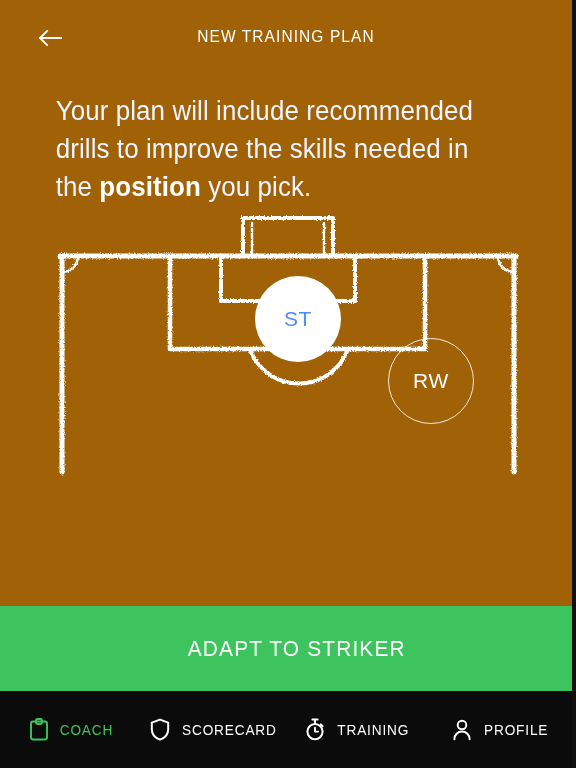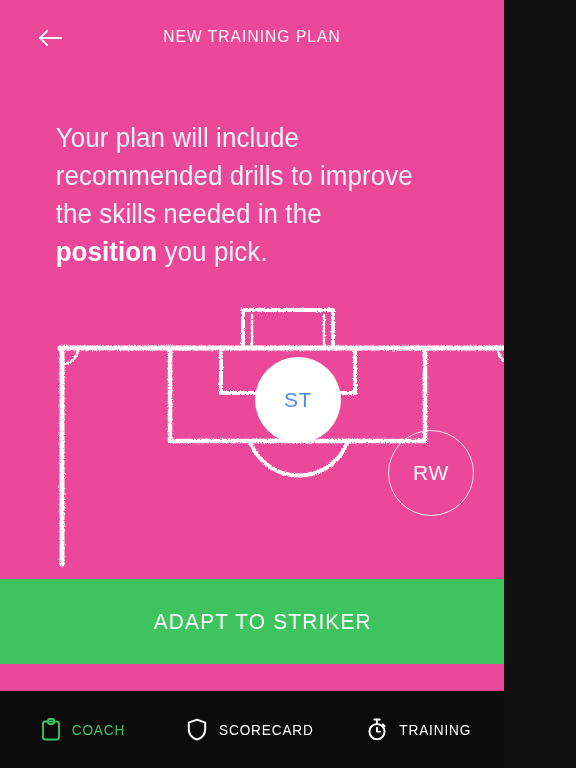--- a/index.html
+++ b/index.html
@@ -7,27 +7,26 @@
     margin: 0;
     padding: 0;
     background: #111;
   }
   body {
     font-family: "Liberation Sans", sans-serif;
     -webkit-font-smoothing: antialiased;
   }
   #app {
     position: relative;
-    width: 504px;
+    width: 572px;
     height: 768px;
     overflow: hidden;
-    background: #ec4899;
+    background: #a16207;
     display: flex;
     flex-direction: column;
-    gap: 27px;
   }
 
   
   .header {
     position: relative;
     height: 76px;
     flex: 0 0 76px;
   }
   .back-btn {
     position: absolute;
@@ -210,21 +209,21 @@
 
         <path d="M221 50 L221 95" stroke-width="4"></path>
         <path d="M355 50 L355 95" stroke-width="4"></path>
         <path d="M221 95 L355 95" stroke-width="4"></path>
 
         <path d="M250 143 A52 52 0 0 0 348 143" stroke-width="4"></path>
       </g>
     </svg>
 
     <div class="pos-layer">
-      <div class="pos selected" style="left:255px; top:59px; width:86px; height:86px;">
+      <div class="pos selected" style="left:255px; top:70px; width:86px; height:86px;">
         <span>ST</span>
       </div>
       <div class="pos unselected" style="left:388px; top:132px; width:86px; height:86px;">
         <span>RW</span>
       </div>
     </div>
   </div>
 
   <div class="cta">
     <span>ADAPT TO STRIKER</span>
@@ -257,15 +256,24 @@
           <circle cx="11" cy="13.6" r="7.6" stroke="currentColor" stroke-width="2"></circle>
           <path d="M8.4 1.6 H13.6" stroke="currentColor" stroke-width="2" stroke-linecap="round"></path>
           <path d="M11 1.8 V5.6" stroke="currentColor" stroke-width="2" stroke-linecap="round"></path>
           <path d="M16.8 6.4 L18.6 8.2" stroke="currentColor" stroke-width="2" stroke-linecap="round"></path>
           <path d="M11 9.6 V13.6 H14.2" stroke="currentColor" stroke-width="1.9" stroke-linecap="round" stroke-linejoin="round"></path>
         </svg>
       </span>
       <span class="nav-label">TRAINING</span>
     </div>
 
+    <div class="nav-item">
+      <span class="nav-icon">
+        <svg width="22" height="23" viewBox="0 0 22 23" fill="none">
+          <circle cx="11" cy="7" r="4.3" stroke="currentColor" stroke-width="2"></circle>
+          <path d="M3.4 21.2 C3.4 16.6 6.8 13.6 11 13.6 C15.2 13.6 18.6 16.6 18.6 21.2" stroke="currentColor" stroke-width="2" fill="none" stroke-linecap="round"></path>
+        </svg>
+      </span>
+      <span class="nav-label">PROFILE</span>
+    </div>
 
   </div>
 </div>
 
 </body></html>

